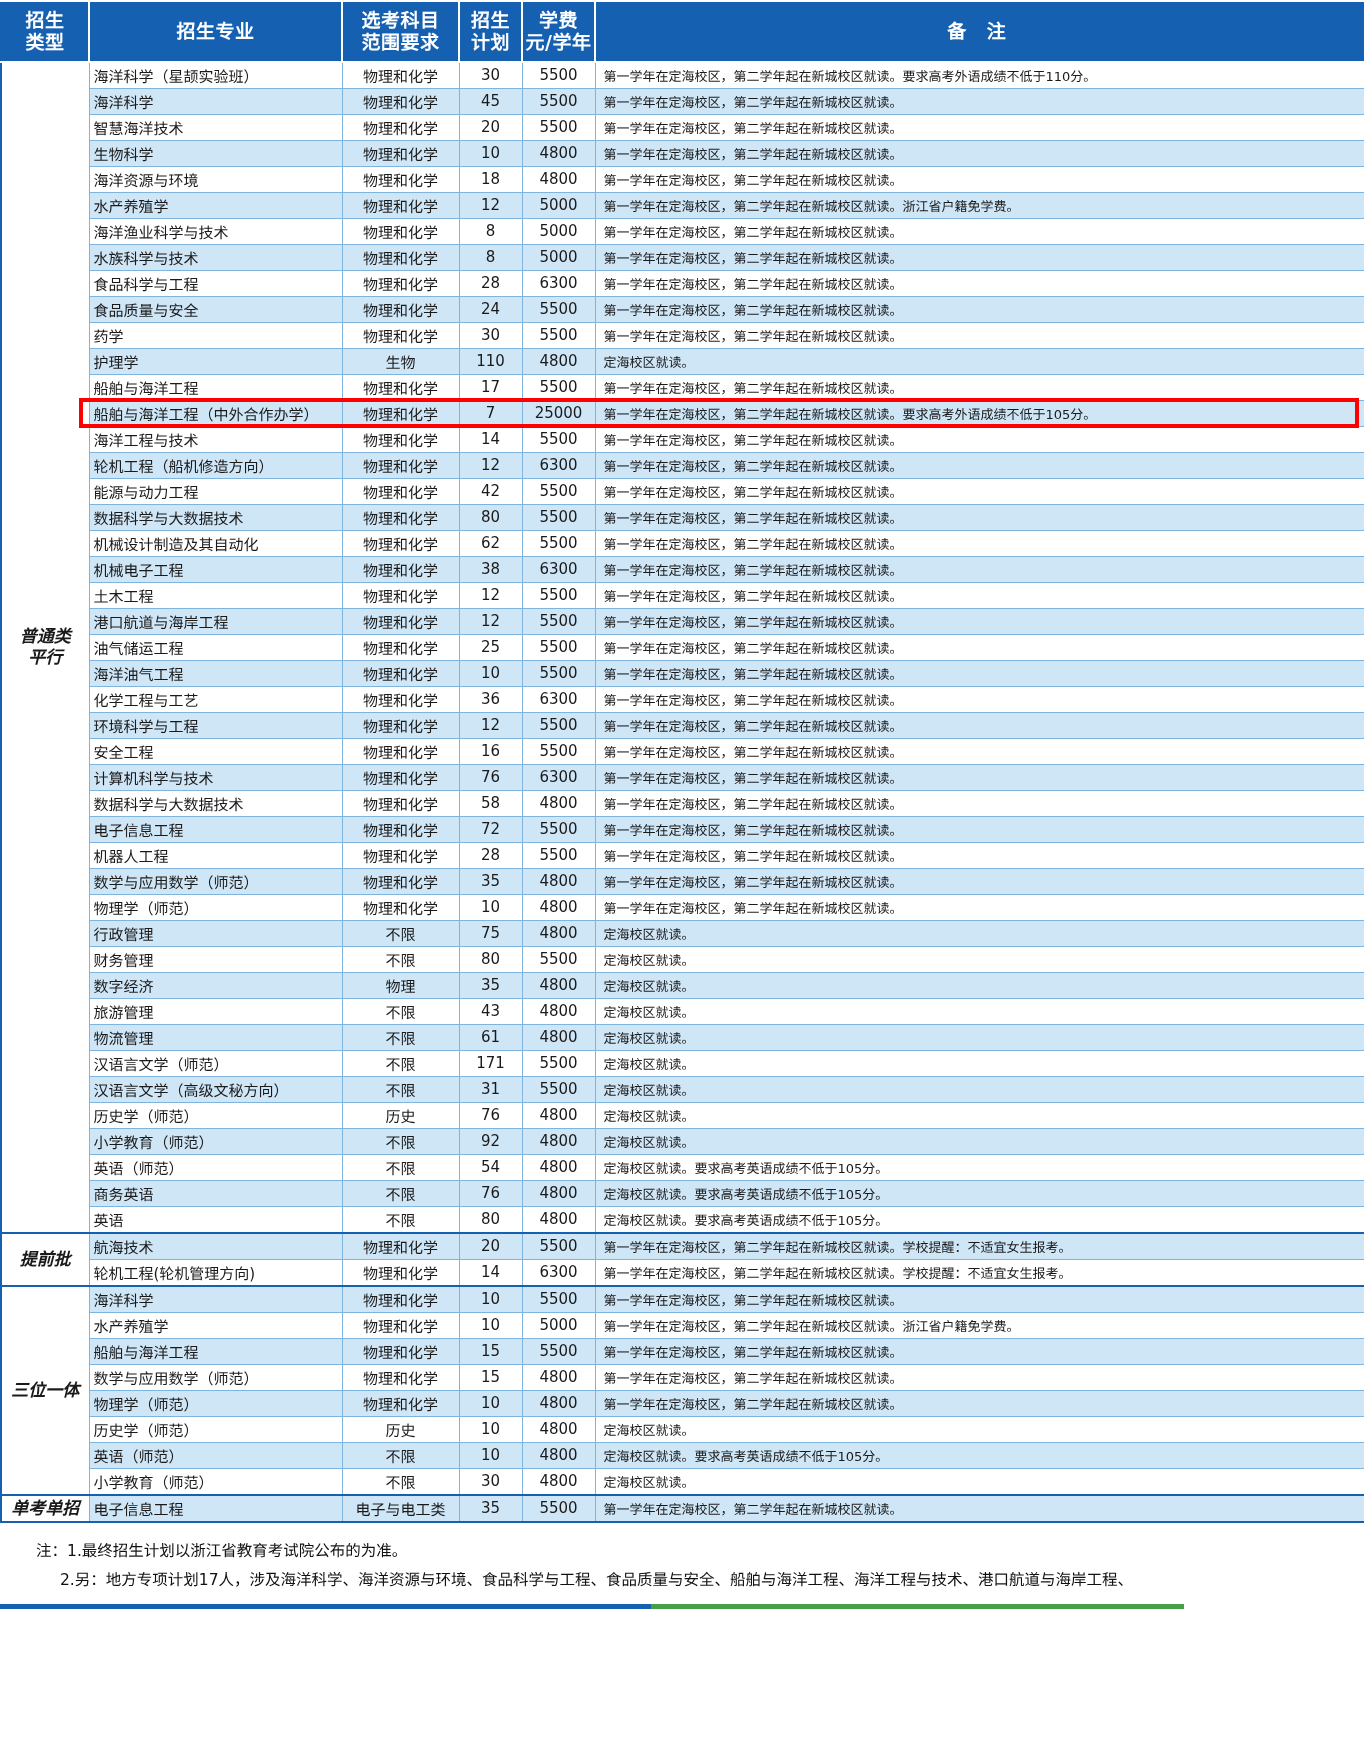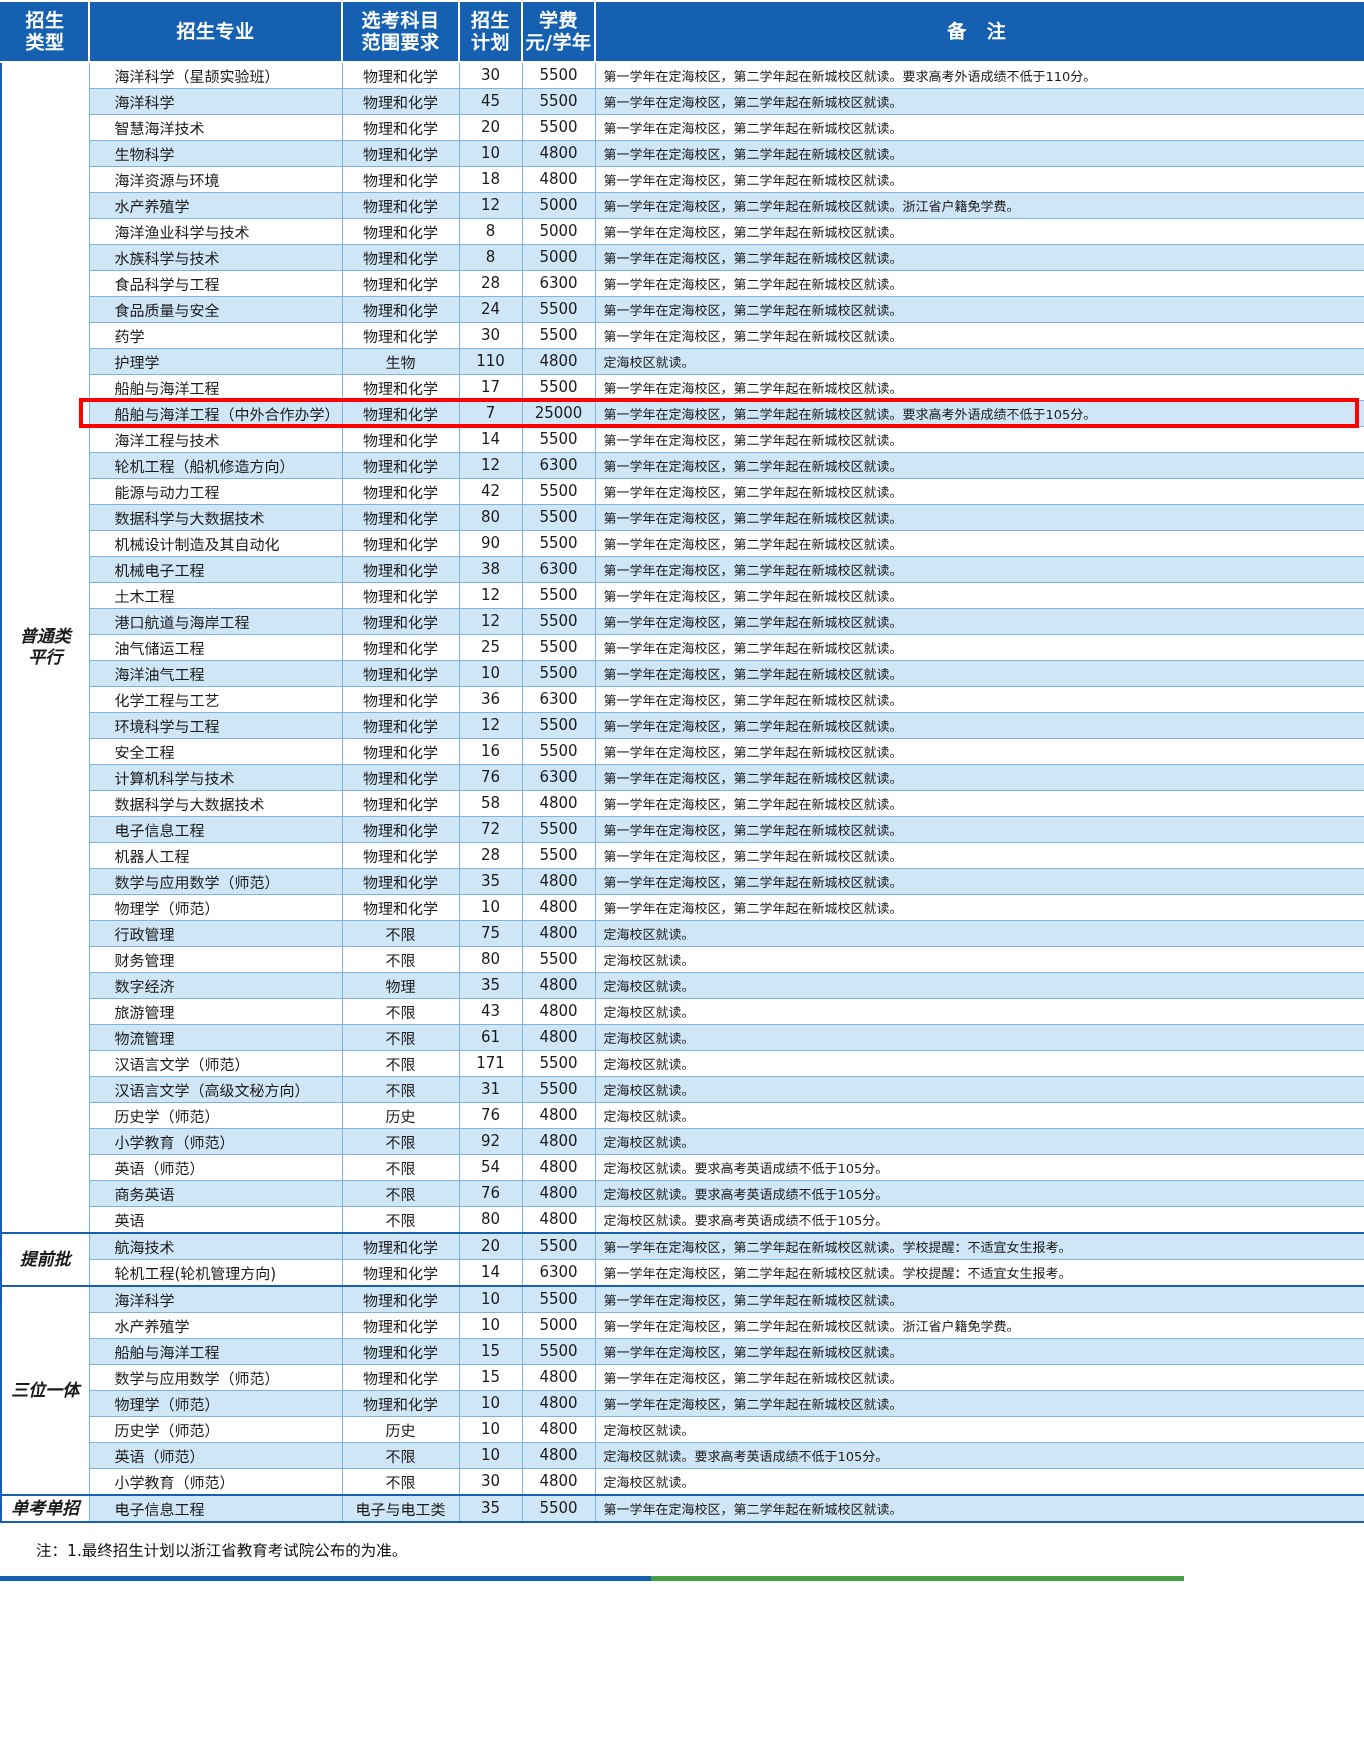--- a/index.html
+++ b/index.html
@@ -65,21 +65,21 @@
     vertical-align: middle;
     white-space: nowrap;
     overflow: hidden;
   }
 
   tbody tr.odd  td { background: #ffffff; }
   tbody tr.even td { background: #cfe6f7; }
 
   td.major {
     text-align: left;
-    padding-left: 25px;
+    padding-left: 4px;
     font-size: 15px;
   }
   td.subj, td.plan, td.fee {
     text-align: center;
     font-size: 15px;
   }
   td.note {
     text-align: left;
     padding-left: 8px;
     font-size: 13px;
@@ -298,21 +298,21 @@
         <tr class="even">
           <td class="major">数据科学与大数据技术</td>
           <td class="subj">物理和化学</td>
           <td class="plan">80</td>
           <td class="fee">5500</td>
           <td class="note">第一学年在定海校区，第二学年起在新城校区就读。</td>
         </tr>
         <tr class="odd">
           <td class="major">机械设计制造及其自动化</td>
           <td class="subj">物理和化学</td>
-          <td class="plan">90</td>
+          <td class="plan">62</td>
           <td class="fee">5500</td>
           <td class="note">第一学年在定海校区，第二学年起在新城校区就读。</td>
         </tr>
         <tr class="even">
           <td class="major">机械电子工程</td>
           <td class="subj">物理和化学</td>
           <td class="plan">38</td>
           <td class="fee">6300</td>
           <td class="note">第一学年在定海校区，第二学年起在新城校区就读。</td>
         </tr>
@@ -571,16 +571,17 @@
           <td class="fee">5500</td>
           <td class="note">第一学年在定海校区，第二学年起在新城校区就读。</td>
         </tr>
       </tbody>
   </table>
 
   <div class="hl-box" id="hl-box" style="top: 398.312px; height: 30px; left: 79px; width: 1280px;"></div>
 
   <div class="notes">
     <div class="line"><span>注：</span><span>1.最终招生计划以浙江省教育考试院公布的为准。</span></div>
+    <div class="line indent">2.另：地方专项计划17人，涉及海洋科学、海洋资源与环境、食品科学与工程、食品质量与安全、船舶与海洋工程、海洋工程与技术、港口航道与海岸工程、</div>
   </div>
 
   <div class="bottom-strip"></div>
 </div>
 
 </body></html>

